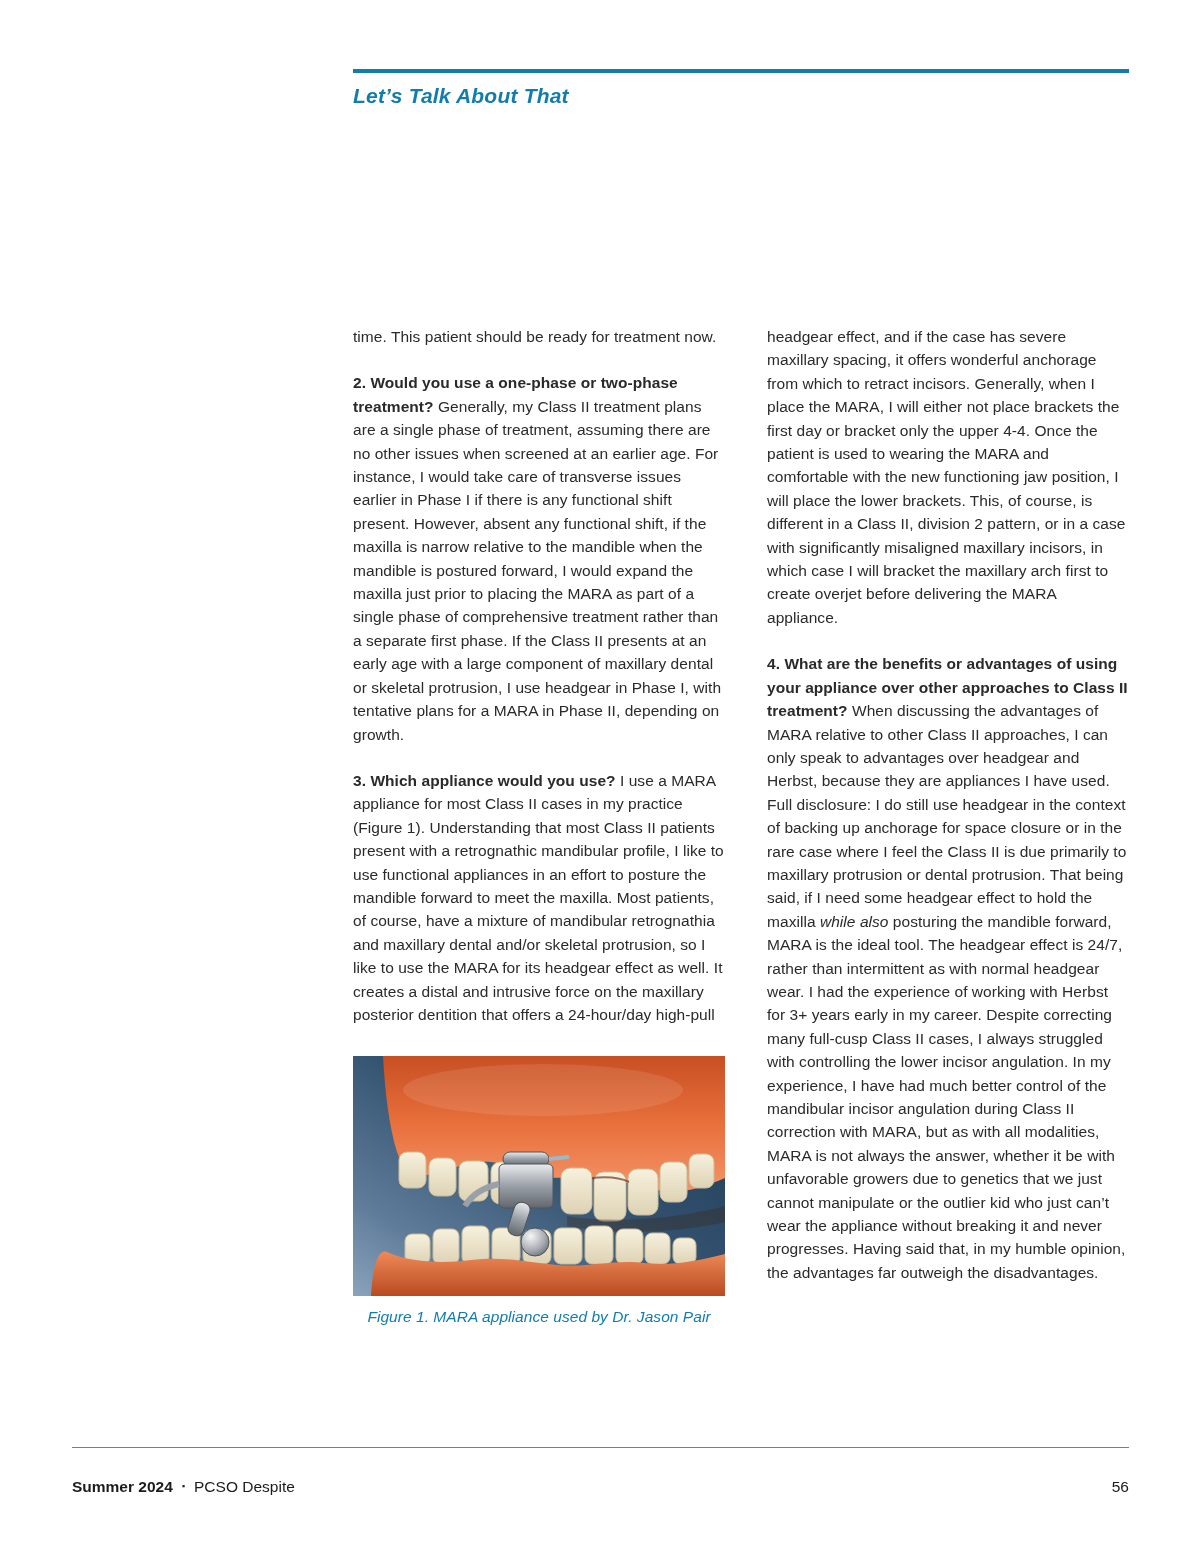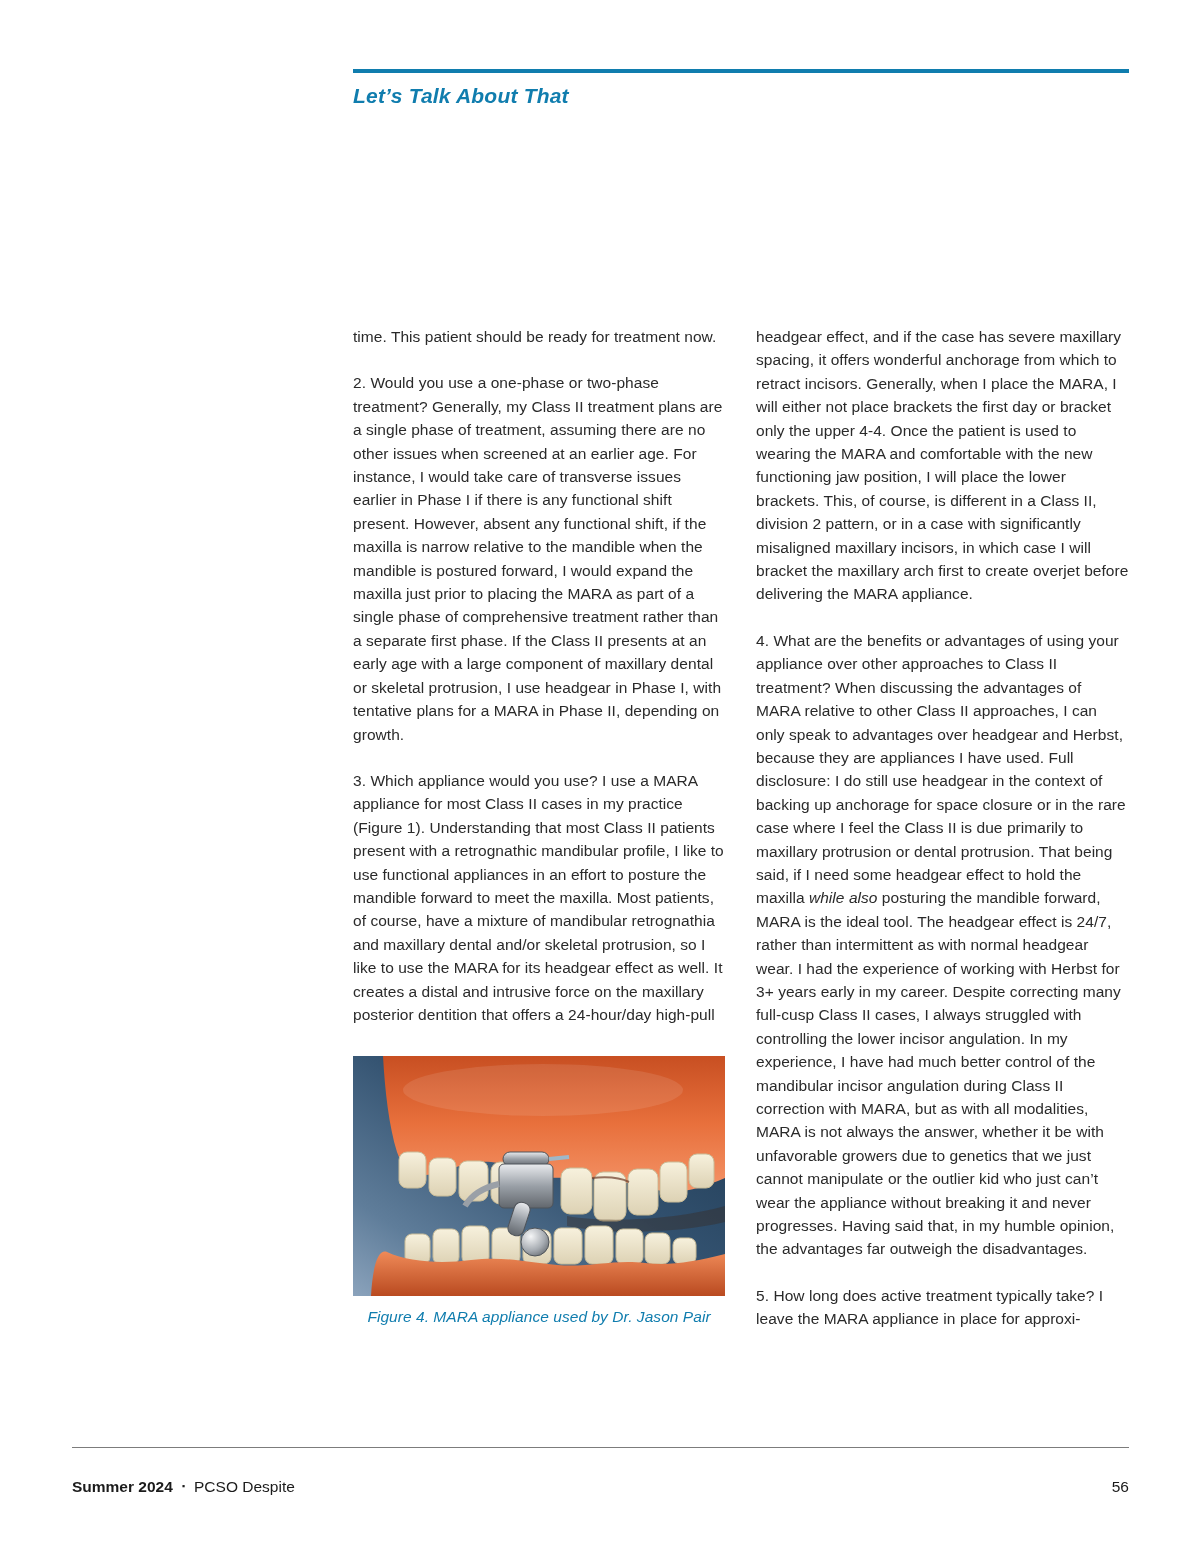--- a/index.html
+++ b/index.html
@@ -27,33 +27,33 @@
     font-weight: 700;
     font-style: italic;
     color: var(--accent, #107dae);
     letter-spacing: 0.2px;
   }
   .columns {
     position: absolute;
     left: 353px; top: 325px;
     width: 776px;
     display: flex;
-    gap: 31px;
+    gap: 42px;
   }
   .col {
     font-size: 15.5px;
     line-height: 23.4px;
     letter-spacing: 0.05px;
     color: var(--text, #2a2a2a);
   }
   .col-left  { width: 372px; }
   .col-right { width: 373px; }
   .para { margin-bottom: 23px; }
   .para:last-child { margin-bottom: 0; }
-  .seg-bold { font-weight: 400; }
+  .seg-bold { font-weight: 700; }
   .seg-italic { font-style: italic; }
   .figure-block { margin-top: 30px; }
   .figure-image {
     display: block;
     width: 372px; height: 240px;
   }
   .figure-caption {
     margin-top: 9px;
     text-align: center;
     font-style: italic;
@@ -162,28 +162,27 @@
           <g>
             <rect x="150" y="96" width="46" height="14" rx="7" fill="url(#metalFlat)" stroke="#4f545a" stroke-width="1"></rect>
             <line x1="196" y1="103" x2="216" y2="101" stroke="#9fb8c8" stroke-width="4"></line>
             <rect x="146" y="108" width="54" height="44" rx="5" fill="url(#metalFlat)" stroke="#4f545a" stroke-width="1"></rect>
             <path d="M146,128 C128,132 118,140 112,150" stroke="#9aa0a7" stroke-width="6" fill="none"></path>
             <rect x="158" y="146" width="16" height="34" rx="7" fill="url(#metalFlat)" stroke="#4f545a" stroke-width="1" transform="rotate(18 166 163)"></rect>
             <circle cx="182" cy="186" r="14" fill="url(#metalBall)" stroke="#4f545a" stroke-width="1"></circle>
           </g>
           <path d="M239,122 C258,120 268,122 276,126" stroke="#6b3a28" stroke-width="2" fill="none" opacity="0.7"></path>
         </svg>
-        <div class="figure-caption">Figure 4. MARA appliance used by Dr. Jason Pair</div>
+        <div class="figure-caption">Figure 1. MARA appliance used by Dr. Jason Pair</div>
       </div>
     </div>
 
     <div class="col col-right">
       <p class="para"><span>headgear effect, and if the case has severe maxillary spacing, it offers wonderful anchorage from which to retract incisors. Generally, when I place the MARA, I will either not place brackets the first day or bracket only the upper 4-4. Once the patient is used to wearing the MARA and comfortable with the new functioning jaw position, I will place the lower brackets. This, of course, is different in a Class II, division 2 pattern, or in a case with significantly misaligned maxillary incisors, in which case I will bracket the maxillary arch first to create overjet before delivering the MARA appliance.</span></p>
       <p class="para"><span class="seg-bold">4. What are the benefits or advantages of using your appliance over other approaches to Class II treatment? </span><span>When discussing the advantages of MARA relative to other Class II approaches, I can only speak to advantages over headgear and Herbst, because they are appliances I have used. Full disclosure: I do still use headgear in the context of backing up anchorage for space closure or in the rare case where I feel the Class II is due primarily to maxillary protrusion or dental protrusion. That being said, if I need some headgear effect to hold the maxilla </span><span class="seg-italic">while also</span><span> posturing the mandible forward, MARA is the ideal tool. The headgear effect is 24/7, rather than intermittent as with normal headgear wear. I had the experience of working with Herbst for 3+ years early in my career. Despite correcting many full-cusp Class II cases, I always struggled with controlling the lower incisor angulation. In my experience, I have had much better control of the mandibular incisor angulation during Class II correction with MARA, but as with all modalities, MARA is not always the answer, whether it be with unfavorable growers due to genetics that we just cannot manipulate or the outlier kid who just can’t wear the appliance without breaking it and never progresses. Having said that, in my humble opinion, the advantages far outweigh the disadvantages.</span></p>
-      <p class="para"><span class="seg-bold">5. How long does active treatment typically take? </span><span>I leave the MARA appliance in place for approxi-</span></p>
     </div>
 
   </div>
 
   <div class="footer-rule"></div>
   <div class="footer">
     <span class="footer-season">Summer 2024</span>
     <span class="footer-sep">▪</span>
     <span class="footer-pub">PCSO Despite</span>
     <span class="footer-page">56</span>

